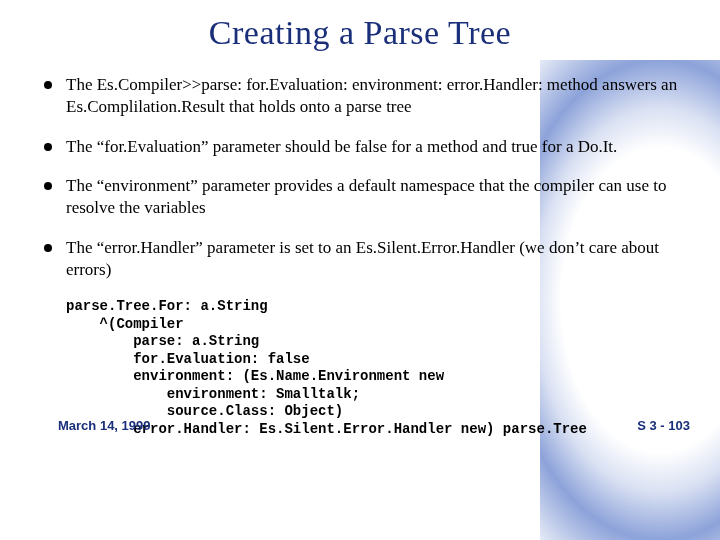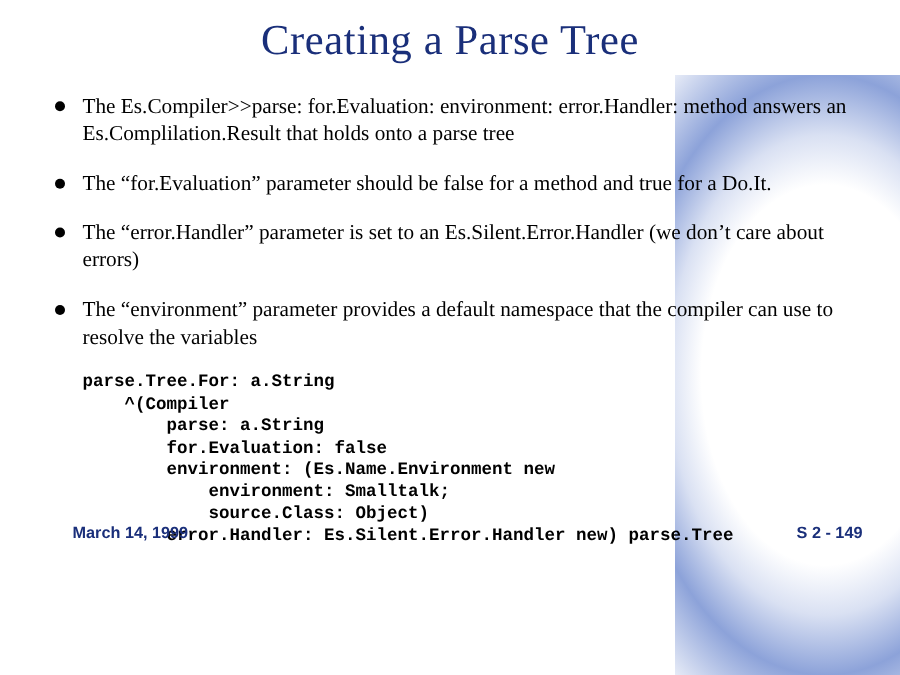--- a/index.html
+++ b/index.html
@@ -89,31 +89,31 @@
 <body>
 <div class="bg-arc"></div>
 
 <div class="slide">
 
   <h1 class="title">Creating a Parse Tree</h1>
 
   <ul class="bullets">
     <li><span>The Es.Compiler&gt;&gt;parse: for.Evaluation: environment: error.Handler: method answers an Es.Complilation.Result that holds onto a parse tree</span></li>
     <li><span>The “for.Evaluation” parameter should be false for a method and true for a Do.It.</span></li>
+    <li><span>The “environment” parameter provides a default namespace that the compiler can use to resolve the variables</span></li>
     <li><span>The “error.Handler” parameter is set to an Es.Silent.Error.Handler (we don’t care about errors)</span></li>
-    <li><span>The “environment” parameter provides a default namespace that the compiler can use to resolve the variables</span></li>
   </ul>
 
   <pre class="code">parse.Tree.For: a.String
     ^(Compiler
         parse: a.String
         for.Evaluation: false
         environment: (Es.Name.Environment new
             environment: Smalltalk;
             source.Class: Object)
         error.Handler: Es.Silent.Error.Handler new) parse.Tree</pre>
 
   <div class="footer">
     <span class="date">March 14, 1999</span>
-    <span class="page">S 2 - 149</span>
+    <span class="page">S 3 - 103</span>
   </div>
 
 </div>
 
 </body></html>

